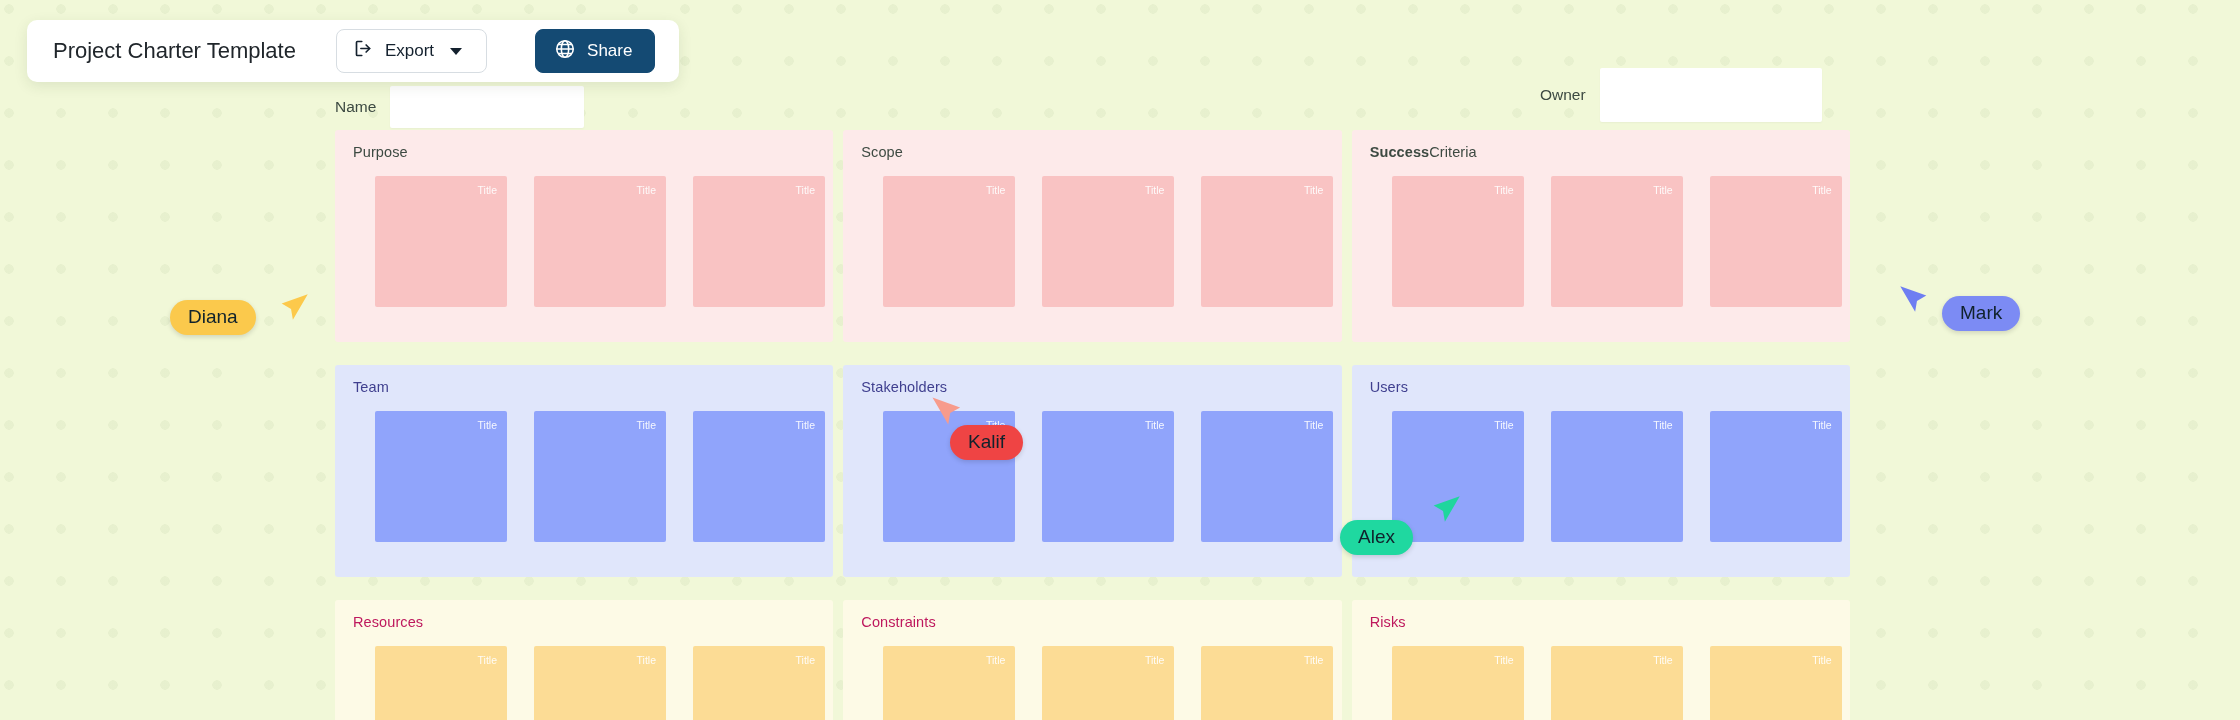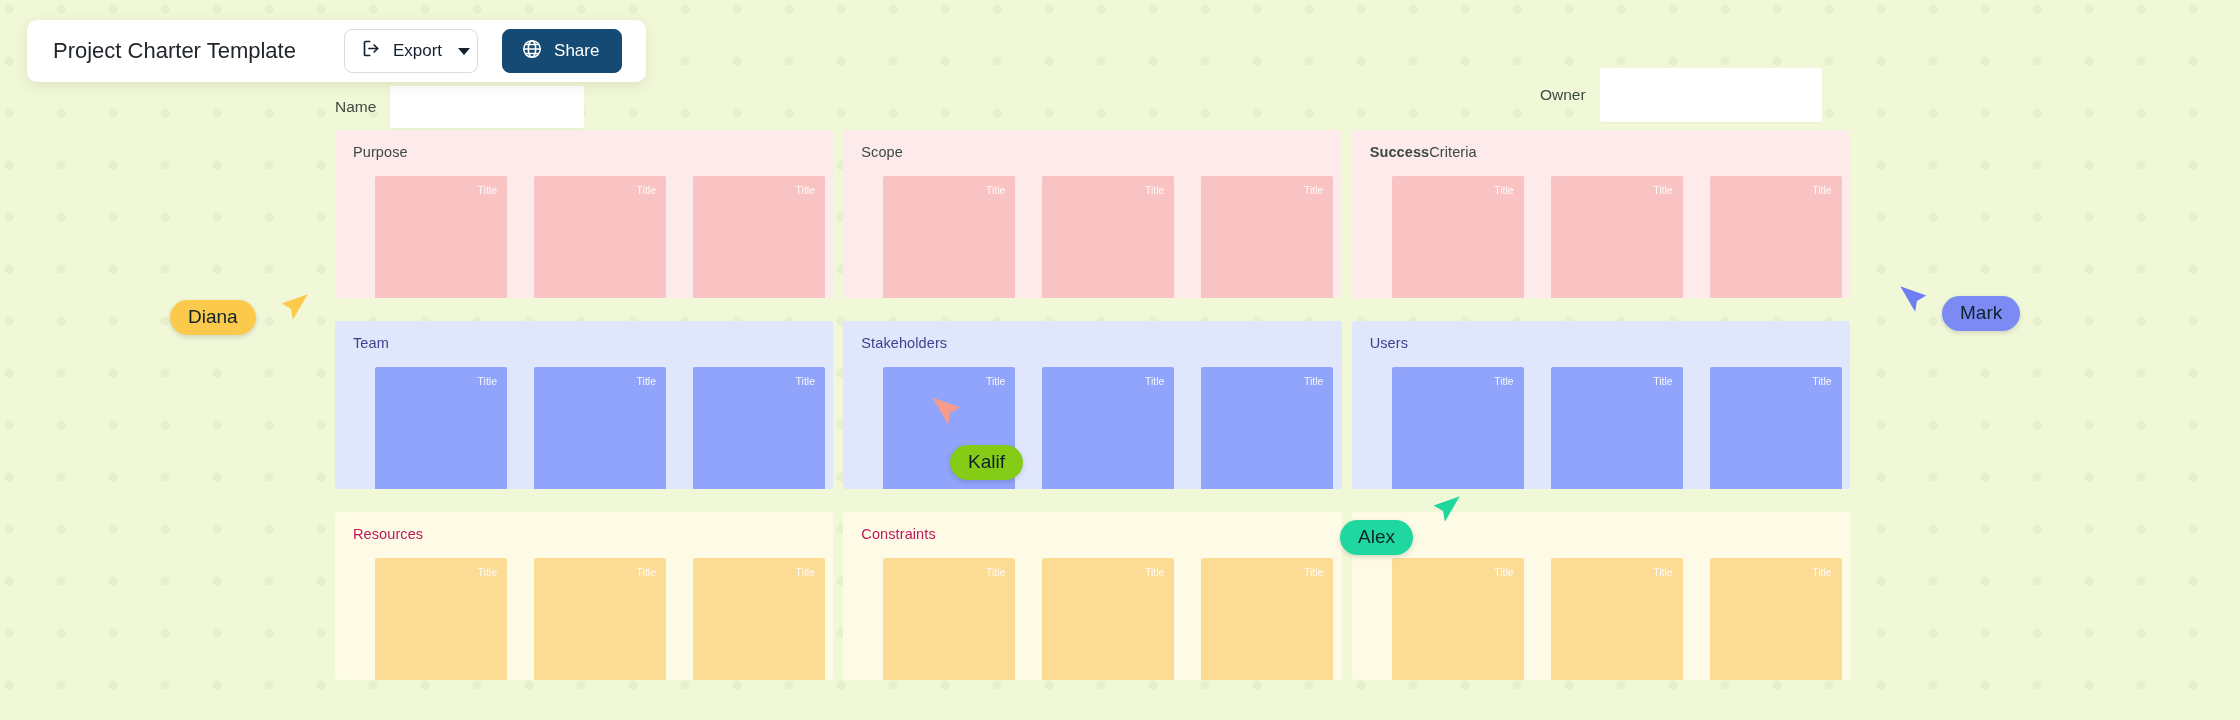--- a/index.html
+++ b/index.html
@@ -62,21 +62,21 @@
     width: 1515px;
     display: grid;
     grid-template-columns: repeat(3, 1fr);
     column-gap: 10px;
     row-gap: 23px;
   }
 
   .section {
     border-radius: 3px;
     padding: 14px 24px 18px 18px;
-    height: 168px;
+    height: 212px;
     overflow: hidden;
   }
   .section-title {
     font-size: 14.5px;
     margin-bottom: 16px;
     letter-spacing: 0.1px;
   }
   .section-title .strong { font-weight: bold; }
   .cards {
     display: flex;
@@ -115,21 +115,21 @@
     position: absolute;
     left: 27px;
     top: 20px;
     height: 62px;
     background: #ffffff;
     border-radius: 10px;
     box-shadow: 0 4px 14px rgba(40,60,30,0.10);
     display: flex;
     align-items: center;
     padding: 0 24px 0 26px;
-    gap: 24px;
+    gap: 16px;
     z-index: 40;
   }
   #doc-title {
     font-size: 22px;
     color: #20262b;
     white-space: nowrap;
     margin-right: 24px;
   }
   .btn {
     display: flex;
@@ -138,27 +138,28 @@
     height: 44px;
     border-radius: 8px;
     font-size: 17px;
     cursor: pointer;
     white-space: nowrap;
   }
   #export-btn {
     border: 1px solid #d7dde2;
     background: #fff;
     color: #14212e;
-    padding: 0 7px 0 16px;
+    padding: 0 24px 0 16px;
   }
   #share-btn {
     background: #144a73;
     color: #ffffff;
     padding: 0 22px 0 18px;
     border: 1px solid #144a73;
+    margin-left: 32px;
   }
   .caret {
     width: 0; height: 0;
     border-left: 6px solid transparent;
     border-right: 6px solid transparent;
     border-top: 7px solid #14212e;
     margin-left: 5px;
   }
   .ic { display: block; }
 
@@ -370,21 +371,21 @@
   </span>
   <span class="cursor-label" style="background:#7c8bf4; margin-left:36px;">Mark</span>
 </div>
 
 <div class="cursor-group" style="left:950px; top:425px;">
   <span class="cursor-arrow" style="left:-22px; top:-32px;">
     <svg width="36" height="36" viewBox="0 0 24 24">
       <path d="M3 3 L13.5 21 L14.8 13.4 L21.4 9.6 Z" fill="#f79b8c"></path>
     </svg>
   </span>
-  <span class="cursor-label" style="background:#84cc16;margin-top:20px;">Kalif</span>
+  <span class="cursor-label" style="background:#ef4444;">Kalif</span>
 </div>
 
 <div class="cursor-group" style="left:1340px; top:520px;">
   <span class="cursor-arrow" style="left:90px; top:-28px;">
     <svg width="34" height="34" viewBox="0 0 24 24">
       <path d="M21 3 L10.5 21 L9.2 13.4 L2.6 9.6 Z" fill="#1fd69d"></path>
     </svg>
   </span>
   <span class="cursor-label" style="background:#1fd8a0;">Alex</span>
 </div>

